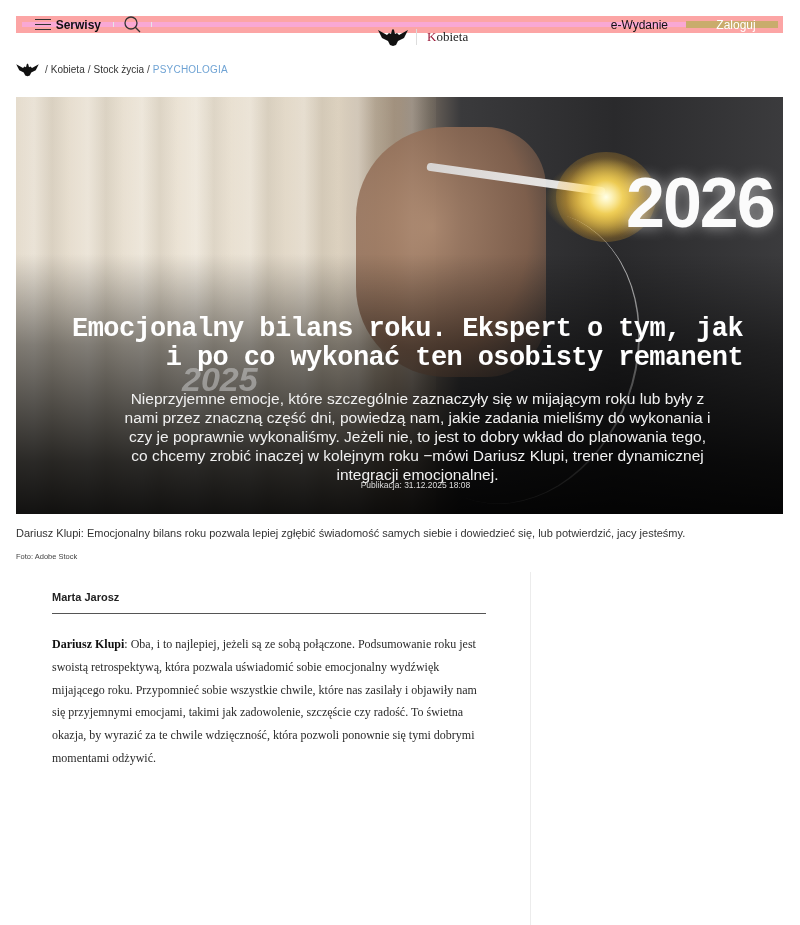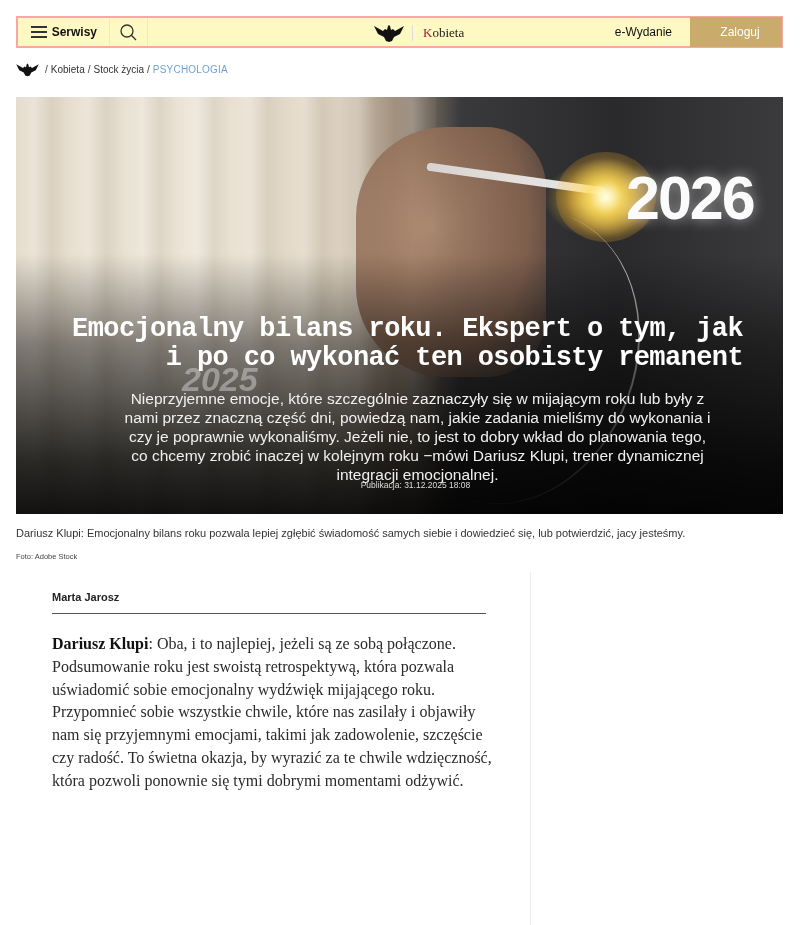--- a/index.html
+++ b/index.html
@@ -1,22 +1,22 @@
 <!DOCTYPE html>
 <html><head>
 <meta charset="utf-8">
 <style>
   * { box-sizing: border-box; margin: 0; padding: 0; }
   html, body { width: 800px; height: 925px; background: #ffffff; overflow: hidden; }
   body { font-family: "Liberation Sans", sans-serif; color: #111; position: relative; }
 
   
   .topbar {
-    position: absolute; left: 16px; top: 16px; width: 767px; height: 32px;
-    border: 2px solid #fca5a5; display: flex; align-items: stretch; background: #fef9c3;
+    position: absolute; left: 16px; top: 16px; width: 767px; height: 17px;
+    border: 6px solid #fca5a5; display: flex; align-items: stretch; background: #f9a8d4;
   }
   .menu-btn { display: flex; align-items: center; padding: 0 12px 0 13px; border-right: 1px solid #e6e6e6; cursor: pointer; width: 92px; }
   .hamburger { width: 16px; height: 12px; position: relative; margin-right: 10px; }
   .hamburger span { position: absolute; left: 0; width: 16px; height: 1.5px; background: #333; }
   .hamburger span:nth-child(1){ top: 0; } .hamburger span:nth-child(2){ top: 5px; } .hamburger span:nth-child(3){ top: 10px; }
   .menu-label { font-size: 12px; font-weight: bold; color: #111; }
   .search-btn { width: 38px; display: flex; align-items: center; justify-content: center; border-right: 1px solid #e6e6e6; cursor: pointer; }
   .header-center { position: absolute; left: 356px; top: 0; height: 30px; display: flex; align-items: center; }
   .eagle-logo { width: 30px; height: 20px; }
   .logo-divider { width: 1px; height: 16px; background: #ddd; margin: 0 10px 0 8px; }
@@ -41,39 +41,39 @@
   }
   .hero .knit { position: absolute; left: 0; top: 0; width: 420px; height: 417px;
     background: repeating-linear-gradient(90deg, rgba(255,255,255,0.0) 0px, rgba(255,255,255,0.18) 18px, rgba(160,150,130,0.18) 36px, rgba(255,255,255,0.0) 54px);
   }
   .hero .hand { position: absolute; left: 340px; top: 30px; width: 190px; height: 250px; border-radius: 90px 60px 60px 90px;
     background: radial-gradient(ellipse at 40% 40%, #b48d72, #8a6650 60%, rgba(120,90,70,0) 100%); opacity: 0.85; }
   .hero .wand { position: absolute; left: 410px; top: 78px; width: 180px; height: 8px; border-radius: 4px; background: linear-gradient(90deg, #ddd, #fff); transform: rotate(8deg); opacity: 0.9; }
   .hero .arc { position: absolute; left: 380px; top: 110px; width: 240px; height: 300px; border-right: 2px solid rgba(255,255,255,0.7); border-radius: 50%; transform: rotate(20deg); }
   .hero .glow { position: absolute; left: 540px; top: 55px; width: 100px; height: 90px; border-radius: 50%;
     background: radial-gradient(circle, rgba(255,255,230,1) 0%, rgba(255,220,90,0.8) 25%, rgba(255,180,40,0.25) 60%, rgba(255,160,40,0) 100%); }
-  .hero .year-2026 { position: absolute; left: 610px; top: 66px; font-family: "Liberation Sans", sans-serif; font-weight: bold; font-size: 61px; color: #fbfbfb; letter-spacing: -2px; text-shadow: 0 0 14px rgba(255,255,255,0.55); }
+  .hero .year-2026 { position: absolute; left: 610px; top: 66px; font-family: "Liberation Sans", sans-serif; font-weight: bold; font-size: 70px; color: #fbfbfb; letter-spacing: -2px; text-shadow: 0 0 14px rgba(255,255,255,0.55); }
   .hero .year-2025 { position: absolute; left: 166px; top: 263px; font-family: "Liberation Sans", sans-serif; font-weight: bold; font-size: 34px; color: rgba(200,200,200,0.55); font-style: italic; }
   .hero .shade { position: absolute; left: 0; right: 0; bottom: 0; height: 260px;
     background: linear-gradient(180deg, rgba(0,0,0,0) 0%, rgba(0,0,0,0.45) 35%, rgba(0,0,0,0.82) 80%, rgba(0,0,0,0.92) 100%); }
   .hero-title { position: absolute; left: 40px; right: 40px; top: 218px; text-align: right; font-family: Liberation Mono, monospace; font-size: 27px; line-height: 29px; color: #fff; letter-spacing: -0.6px; }
   .hero-lead { position: absolute; left: 70px; right: 70px; top: 292px; text-align: center; font-size: 15.5px; line-height: 19px; color: #f0f0f0; margin-left: 36px; }
   .hero-date { position: absolute; left: 0; right: 0; top: 383px; text-align: center; font-size: 8.5px; color: #ddd; margin-left: 32px; }
 
   
   .caption { position: absolute; left: 16px; top: 527px; font-size: 11px; color: #333; }
   .photo-credit { position: absolute; left: 16px; top: 552px; font-size: 7.5px; color: #444; }
 
   
   .col-divider { position: absolute; left: 530px; top: 572px; width: 1px; height: 353px; background: #ececec; }
   .author { position: absolute; left: 52px; top: 591px; font-size: 11px; font-weight: bold; color: #222; }
   .author-rule { position: absolute; left: 52px; top: 613px; width: 434px; height: 1px; background: #555; }
   .article { position: absolute; left: 52px; top: 633px; width: 440px; font-family: "Liberation Serif", serif; color: #222; }
   .lead-q { font-size: 17.5px; line-height: 24.5px; font-weight: bold; color: #111; letter-spacing: 0.1px; }
-  .answer { font-size: 16px; line-height: 22.8px; color: #2a2a2a; }
+  .answer { font-size: 12px; line-height: 22.8px; color: #2a2a2a; }
   .answer b { color: #111; }
 </style>
 </head>
 <body>
 
 <header class="topbar">
   <div class="menu-btn">
     <span class="hamburger">
         <span></span>
         <span></span>

